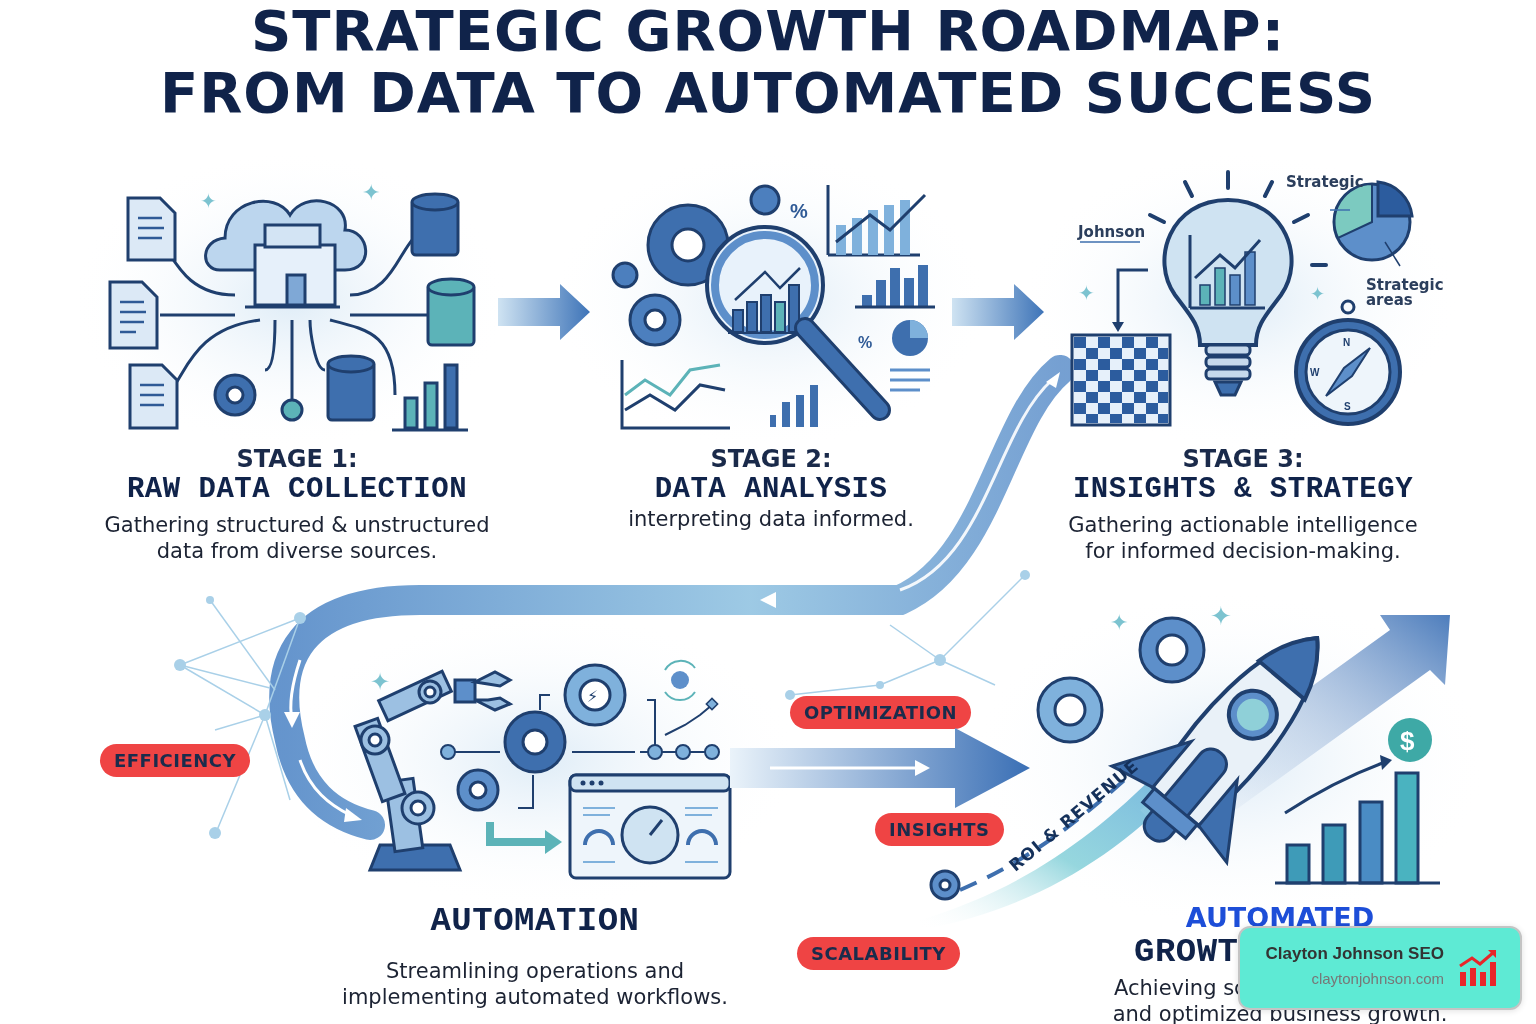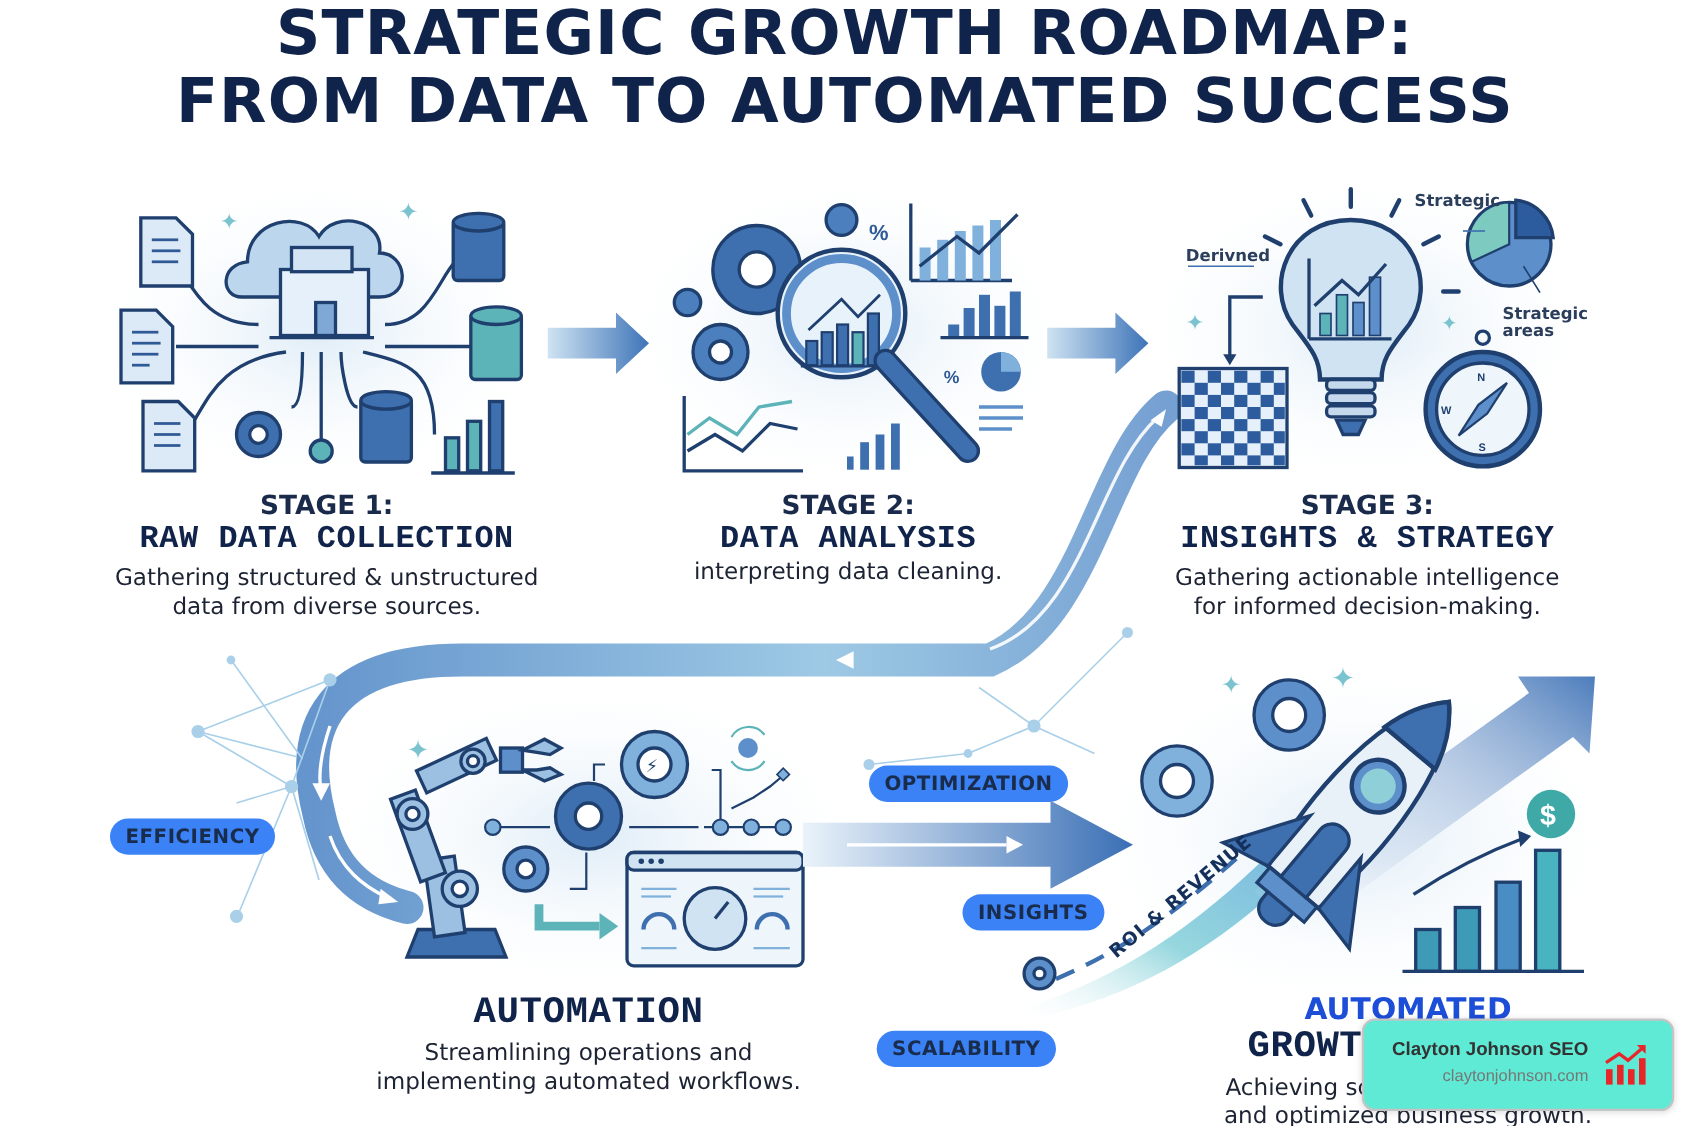--- a/index.html
+++ b/index.html
@@ -4,21 +4,21 @@
 <style>
   * { box-sizing: border-box; margin: 0; padding: 0; }
   html, body { width: 1536px; height: 1024px; overflow: hidden; background: #ffffff; }
   body { position: relative; font-family: "Liberation Sans", "DejaVu Sans", sans-serif; color: #0f2147; }
   .title { position: absolute; left: 0; width: 1536px; text-align: center; font-weight: 700; font-size: 56px; letter-spacing: 1px; color: #10234a; line-height: 62px; font-family: "DejaVu Sans", "Liberation Sans", sans-serif; }
   .stage-kicker { font-weight: 700; font-size: 24px; color: #1a2a4a; text-align: center; font-family: "DejaVu Sans", sans-serif; }
   .stage-title { font-weight: 700; font-size: 29px; color: #10234a; text-align: center; font-family: Liberation Mono, monospace; letter-spacing: 0.5px; white-space: nowrap; }
   .stage-title.big { font-size: 34px; }
   .stage-desc { font-size: 21px; color: #1c2333; text-align: center; line-height: 26px; font-family: "DejaVu Sans", sans-serif; }
   .stage-block { position: absolute; width: 440px; }
-  .pill { position: absolute; padding: 6px 14px; border-radius: 18px; background: #3b82f6; font-weight: 700; font-size: 18px; color: #1a2c4c; letter-spacing: 0.5px; font-family: "DejaVu Sans", sans-serif; }
+  .pill { position: absolute; padding: 6px 14px; border-radius: 18px; background: #ef4444; font-weight: 700; font-size: 18px; color: #1a2c4c; letter-spacing: 0.5px; font-family: "DejaVu Sans", sans-serif; }
   .badge { position: absolute; left: 1238px; top: 926px; width: 284px; height: 84px; background: #5eead4; border: 2px solid #c4c4c4; border-radius: 12px; box-shadow: 0 1px 6px rgba(0,0,0,0.12); }
   .badge-name { position: absolute; right: 76px; top: 16px; font-weight: 700; font-size: 17px; color: #333; white-space: nowrap; }
   .badge-url { position: absolute; right: 76px; top: 42px; font-size: 15px; color: #777; white-space: nowrap; }
   .small-label { position: absolute; font-size: 15px; font-weight: 700; color: #2b3e5c; font-family: "DejaVu Sans", sans-serif; }
   svg { position: absolute; overflow: visible; }
 </style>
 </head>
 <body>
 
 <svg width="1536" height="1024" style="left:0;top:0;">
@@ -297,35 +297,35 @@
   <circle cx="288" cy="147" r="6" fill="none" stroke="#1f3f6e" stroke-width="3"></circle>
   <circle cx="288" cy="212" r="52" fill="#3e6fae" stroke="#1f3f6e" stroke-width="4"></circle>
   <circle cx="288" cy="212" r="42" fill="#eef5fb" stroke="#1f3f6e" stroke-width="3"></circle>
   <polygon points="310,188 292,216 266,236 284,208" fill="#5d8fca" stroke="#1f3f6e" stroke-width="2"></polygon>
   <text x="283" y="186" font-size="10" font-weight="700" fill="#1f3f6e">N</text>
   <text x="284" y="250" font-size="10" font-weight="700" fill="#1f3f6e">S</text>
   <text x="250" y="216" font-size="10" font-weight="700" fill="#1f3f6e">W</text>
   <text x="18" y="140" font-size="20" fill="#7cc3d0">✦</text>
   <text x="250" y="140" font-size="18" fill="#7cc3d0">✦</text>
 </svg>
-<div class="small-label" style="left:1078px;top:223px;">Derivned</div>
+<div class="small-label" style="left:1078px;top:223px;">Johnson</div>
 <div class="small-label" style="left:1286px;top:173px;">Strategic</div>
 <div class="small-label" style="left:1366px;top:276px;">Strategic</div>
 <div class="small-label" style="left:1366px;top:291px;">areas</div>
 
 <div class="stage-block" style="left:77px;top:445px;">
   <div class="stage-kicker">STAGE 1:</div>
   <div class="stage-title">RAW DATA COLLECTION</div>
   <div class="stage-desc" style="margin-top:6px;">Gathering structured &amp; unstructured</div>
   <div class="stage-desc">data from diverse sources.</div>
 </div>
 <div class="stage-block" style="left:551px;top:445px;">
   <div class="stage-kicker">STAGE 2:</div>
   <div class="stage-title">DATA ANALYSIS</div>
-  <div class="stage-desc">interpreting data cleaning.</div>
+  <div class="stage-desc">interpreting data informed.</div>
 </div>
 <div class="stage-block" style="left:1023px;top:445px;">
   <div class="stage-kicker">STAGE 3:</div>
   <div class="stage-title">INSIGHTS &amp; STRATEGY</div>
   <div class="stage-desc" style="margin-top:6px;">Gathering actionable intelligence</div>
   <div class="stage-desc">for informed decision-making.</div>
 </div>
 
 <svg width="200" height="240" style="left:95px;top:590px;">
   <g stroke="#a9d0e8" stroke-width="1.5" fill="none">
@@ -486,21 +486,21 @@
   <polygon points="440,165 452,170 442,180" fill="#1f3f6e"></polygon>
   <circle cx="470" cy="150" r="22" fill="#3ea9a6"></circle>
   <text x="460" y="160" font-size="26" font-weight="700" fill="#ffffff">$</text>
   <text x="170" y="40" font-size="22" fill="#7cc3d0">✦</text>
   <text x="270" y="35" font-size="26" fill="#7cc3d0">✦</text>
 </svg>
 <div style="position:absolute;left:1005px;top:860px;transform:rotate(-40deg);transform-origin:left top;font-weight:700;font-size:17px;color:#14305a;letter-spacing:1px;white-space:nowrap;font-family:'DejaVu Sans',sans-serif;">ROI &amp; REVENUE</div>
 
 <div class="stage-block" style="left:315px;top:902px;">
   <div class="stage-title big">AUTOMATION</div>
-  <div class="stage-desc" style="margin-top:4px;">Streamlining operations and</div>
+  <div class="stage-desc" style="margin-top:18px;">Streamlining operations and</div>
   <div class="stage-desc">implementing automated workflows.</div>
 </div>
 <div class="stage-block" style="left:1060px;top:902px;">
   <div class="stage-kicker" style="font-size:27px;color:#1d4ed8;">AUTOMATED</div>
   <div class="stage-title big" style="text-align:left;padding-left:74px;">GROWTH</div>
   <div class="stage-desc" style="margin-top:4px;text-align:left;padding-left:54px;">Achieving sc</div>
   <div class="stage-desc">and optimized business growth.</div>
 </div>
 
 <div class="badge">

